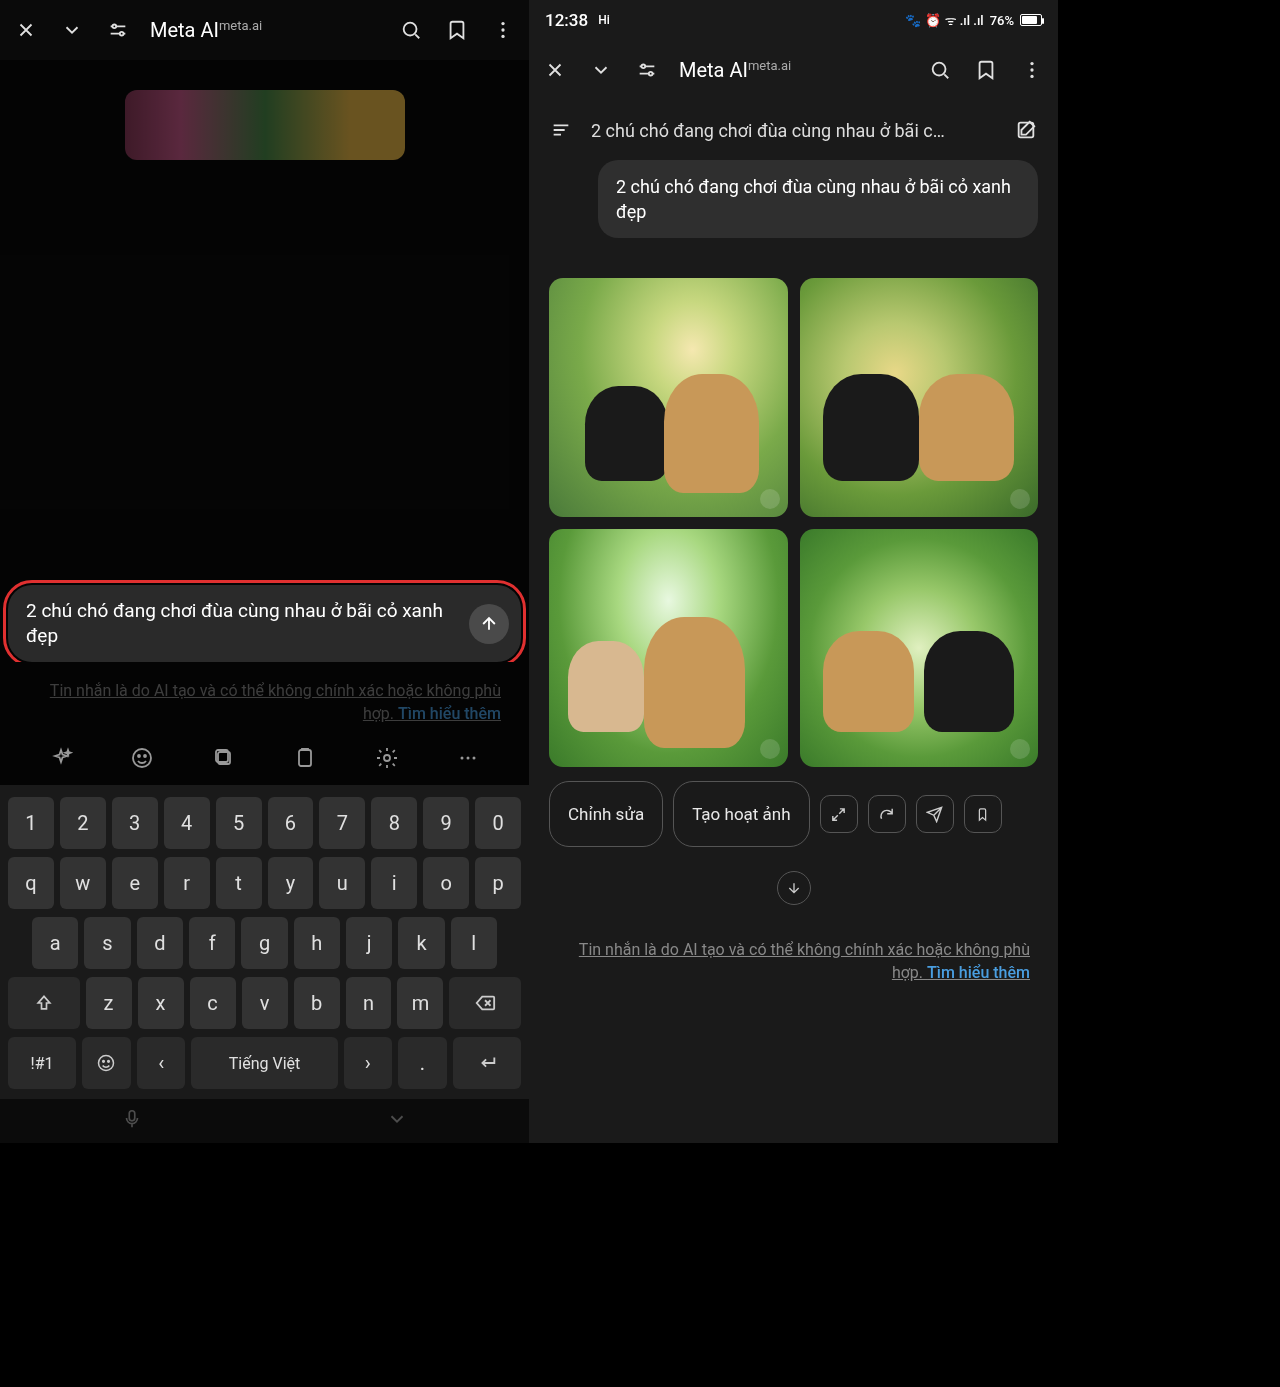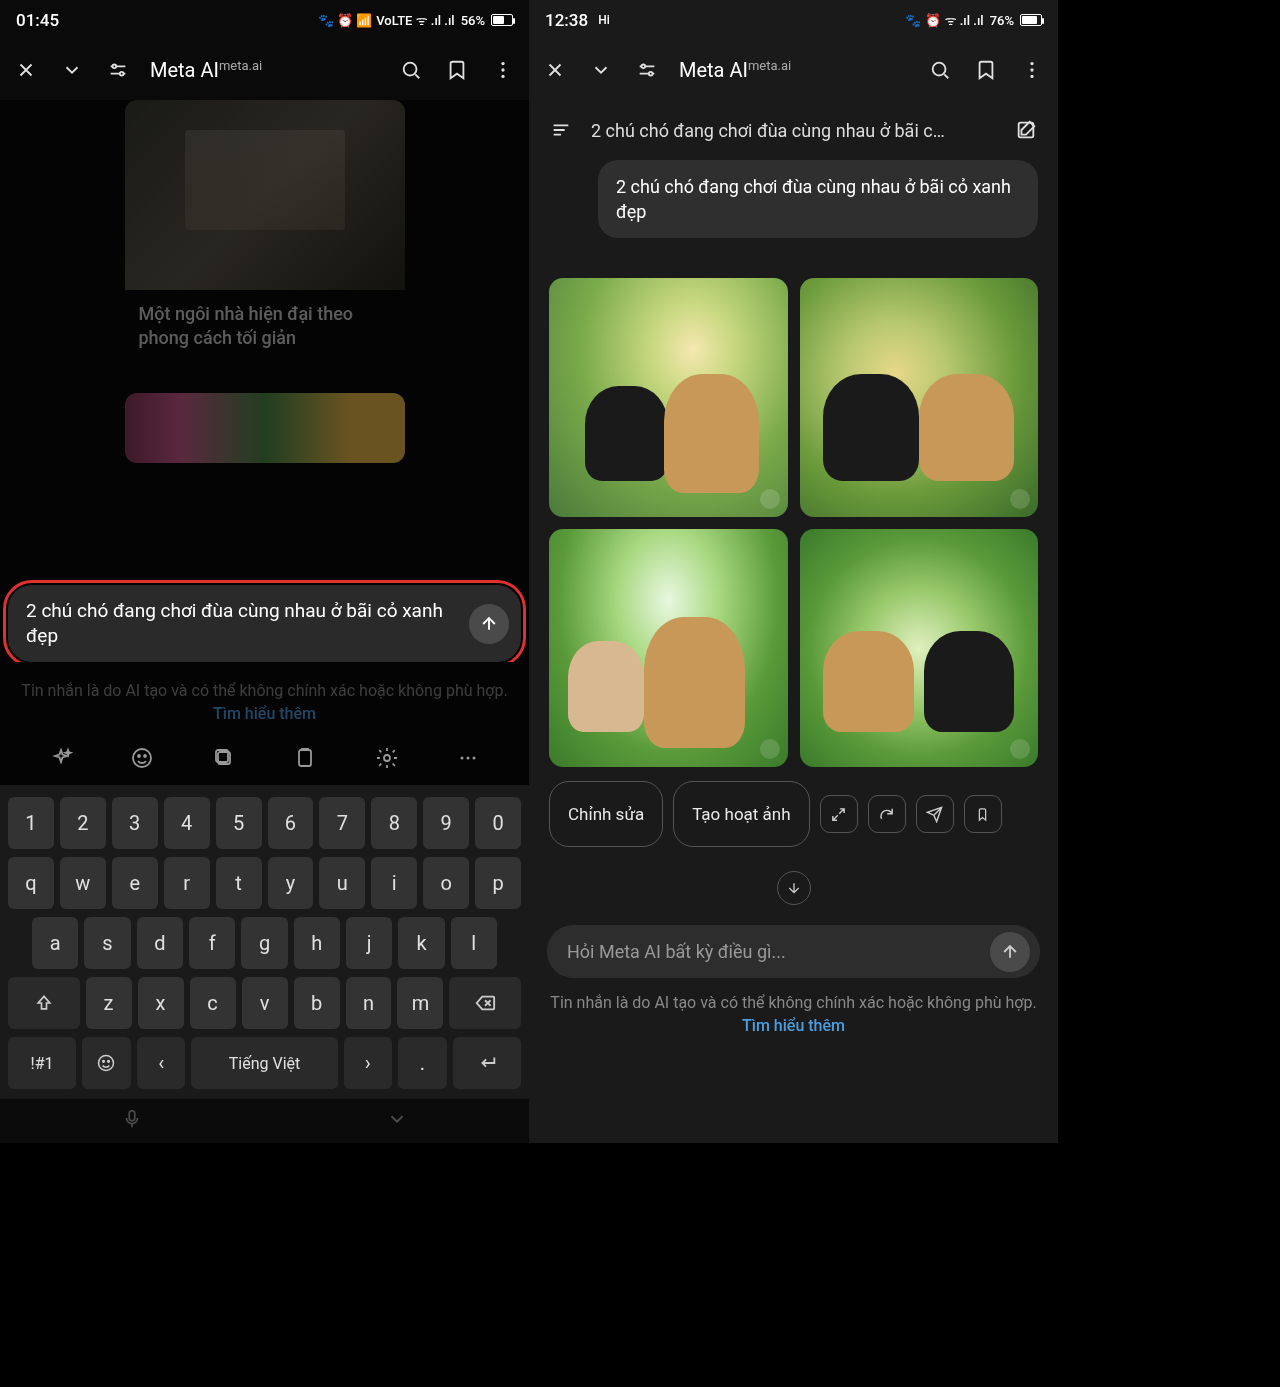--- a/index.html
+++ b/index.html
@@ -130,25 +130,26 @@
     right: 12px;
     top: 50%;
     transform: translateY(-50%);
     width: 40px; height: 40px;
     border-radius: 20px;
     background: #4a4a4a;
     display: flex; align-items: center; justify-content: center;
   }
   
   .disclaimer {
-    text-align: center;
+    text-align: right;
     font-size: 16px;
     color: #888;
-    padding: 18px 8px 10px;
+    padding: 18px 28px 10px;
     line-height: 1.4;
+    text-decoration: underline;
   }
   .disclaimer .link { color: #4a9ee0; font-weight: 500; }
   
   .kb-toolbar {
     height: 50px;
     display: flex;
     align-items: center;
     justify-content: space-around;
     padding: 0 20px;
     color: #999;
@@ -312,30 +313,20 @@
   }
   .left-lower {
     position: relative;
   }
   .left-lower .dim-overlay { z-index: 1; }
 </style>
 </head>
 <body>
 
 <div class="phone left">
-  <div class="status-bar">
-    <span>01:45</span>
-    <span class="status-icons">
-      <span>🐾 ⏰ 📶 VoLTE ᯤ .ıl .ıl</span>
-      <span>56%</span>
-      <span class="battery">
-          <span class="fill" style="width:55%"></span>
-        </span>
-    </span>
-  </div>
   <div class="browser-bar">
     <span class="icon-btn">
         <svg viewBox="0 0 24 24" fill="none" stroke="currentColor" stroke-width="2">
           <path d="M18 6L6 18M6 6l12 12"></path>
         </svg>
       </span>
     <span class="icon-btn">
         <svg viewBox="0 0 24 24" fill="none" stroke="currentColor" stroke-width="2">
           <path d="M6 9l6 6 6-6"></path>
         </svg>
@@ -367,24 +358,20 @@
         <svg viewBox="0 0 24 24" fill="currentColor">
           <circle cx="12" cy="5" r="1.8"></circle>
           <circle cx="12" cy="12" r="1.8"></circle>
           <circle cx="12" cy="19" r="1.8"></circle>
         </svg>
       </span>
   </div>
 
   <div class="content">
     <div class="dim-overlay"></div>
-    <div class="card">
-      <div class="card-img"></div>
-      <div class="card-caption">Một ngôi nhà hiện đại theo phong cách tối giản</div>
-    </div>
     <div class="card2"></div>
 
     <div class="input-wrap">
       <div class="input-box highlighted">
         <span class="input-text">2 chú chó đang chơi đùa cùng nhau ở bãi cỏ xanh đẹp</span>
         <span class="send-btn">
           <svg viewBox="0 0 24 24" width="20" height="20" fill="none" stroke="#fff" stroke-width="2.2">
               <path d="M12 19V5M5 12l7-7 7 7"></path>
             </svg>
         </span>
@@ -639,25 +626,17 @@
         </span>
     </div>
 
     <div class="scroll-down">
       <svg viewBox="0 0 24 24" width="16" height="16" fill="none" stroke="currentColor" stroke-width="2">
           <path d="M12 5v14M5 12l7 7 7-7"></path>
         </svg>
     </div>
   </div>
 
-  <div class="r-input">
-    <span>Hỏi Meta AI bất kỳ điều gì...</span>
-    <span class="r-send">
-      <svg viewBox="0 0 24 24" width="20" height="20" fill="none" stroke="#ccc" stroke-width="2.2">
-          <path d="M12 19V5M5 12l7-7 7 7"></path>
-        </svg>
-    </span>
-  </div>
 
   <div class="disclaimer" style="padding-top:14px">
     <span>Tin nhắn là do AI tạo và có thể không chính xác hoặc không phù hợp. </span><span class="link">Tìm hiểu thêm</span>
   </div>
 </div>
 
 </body></html>

